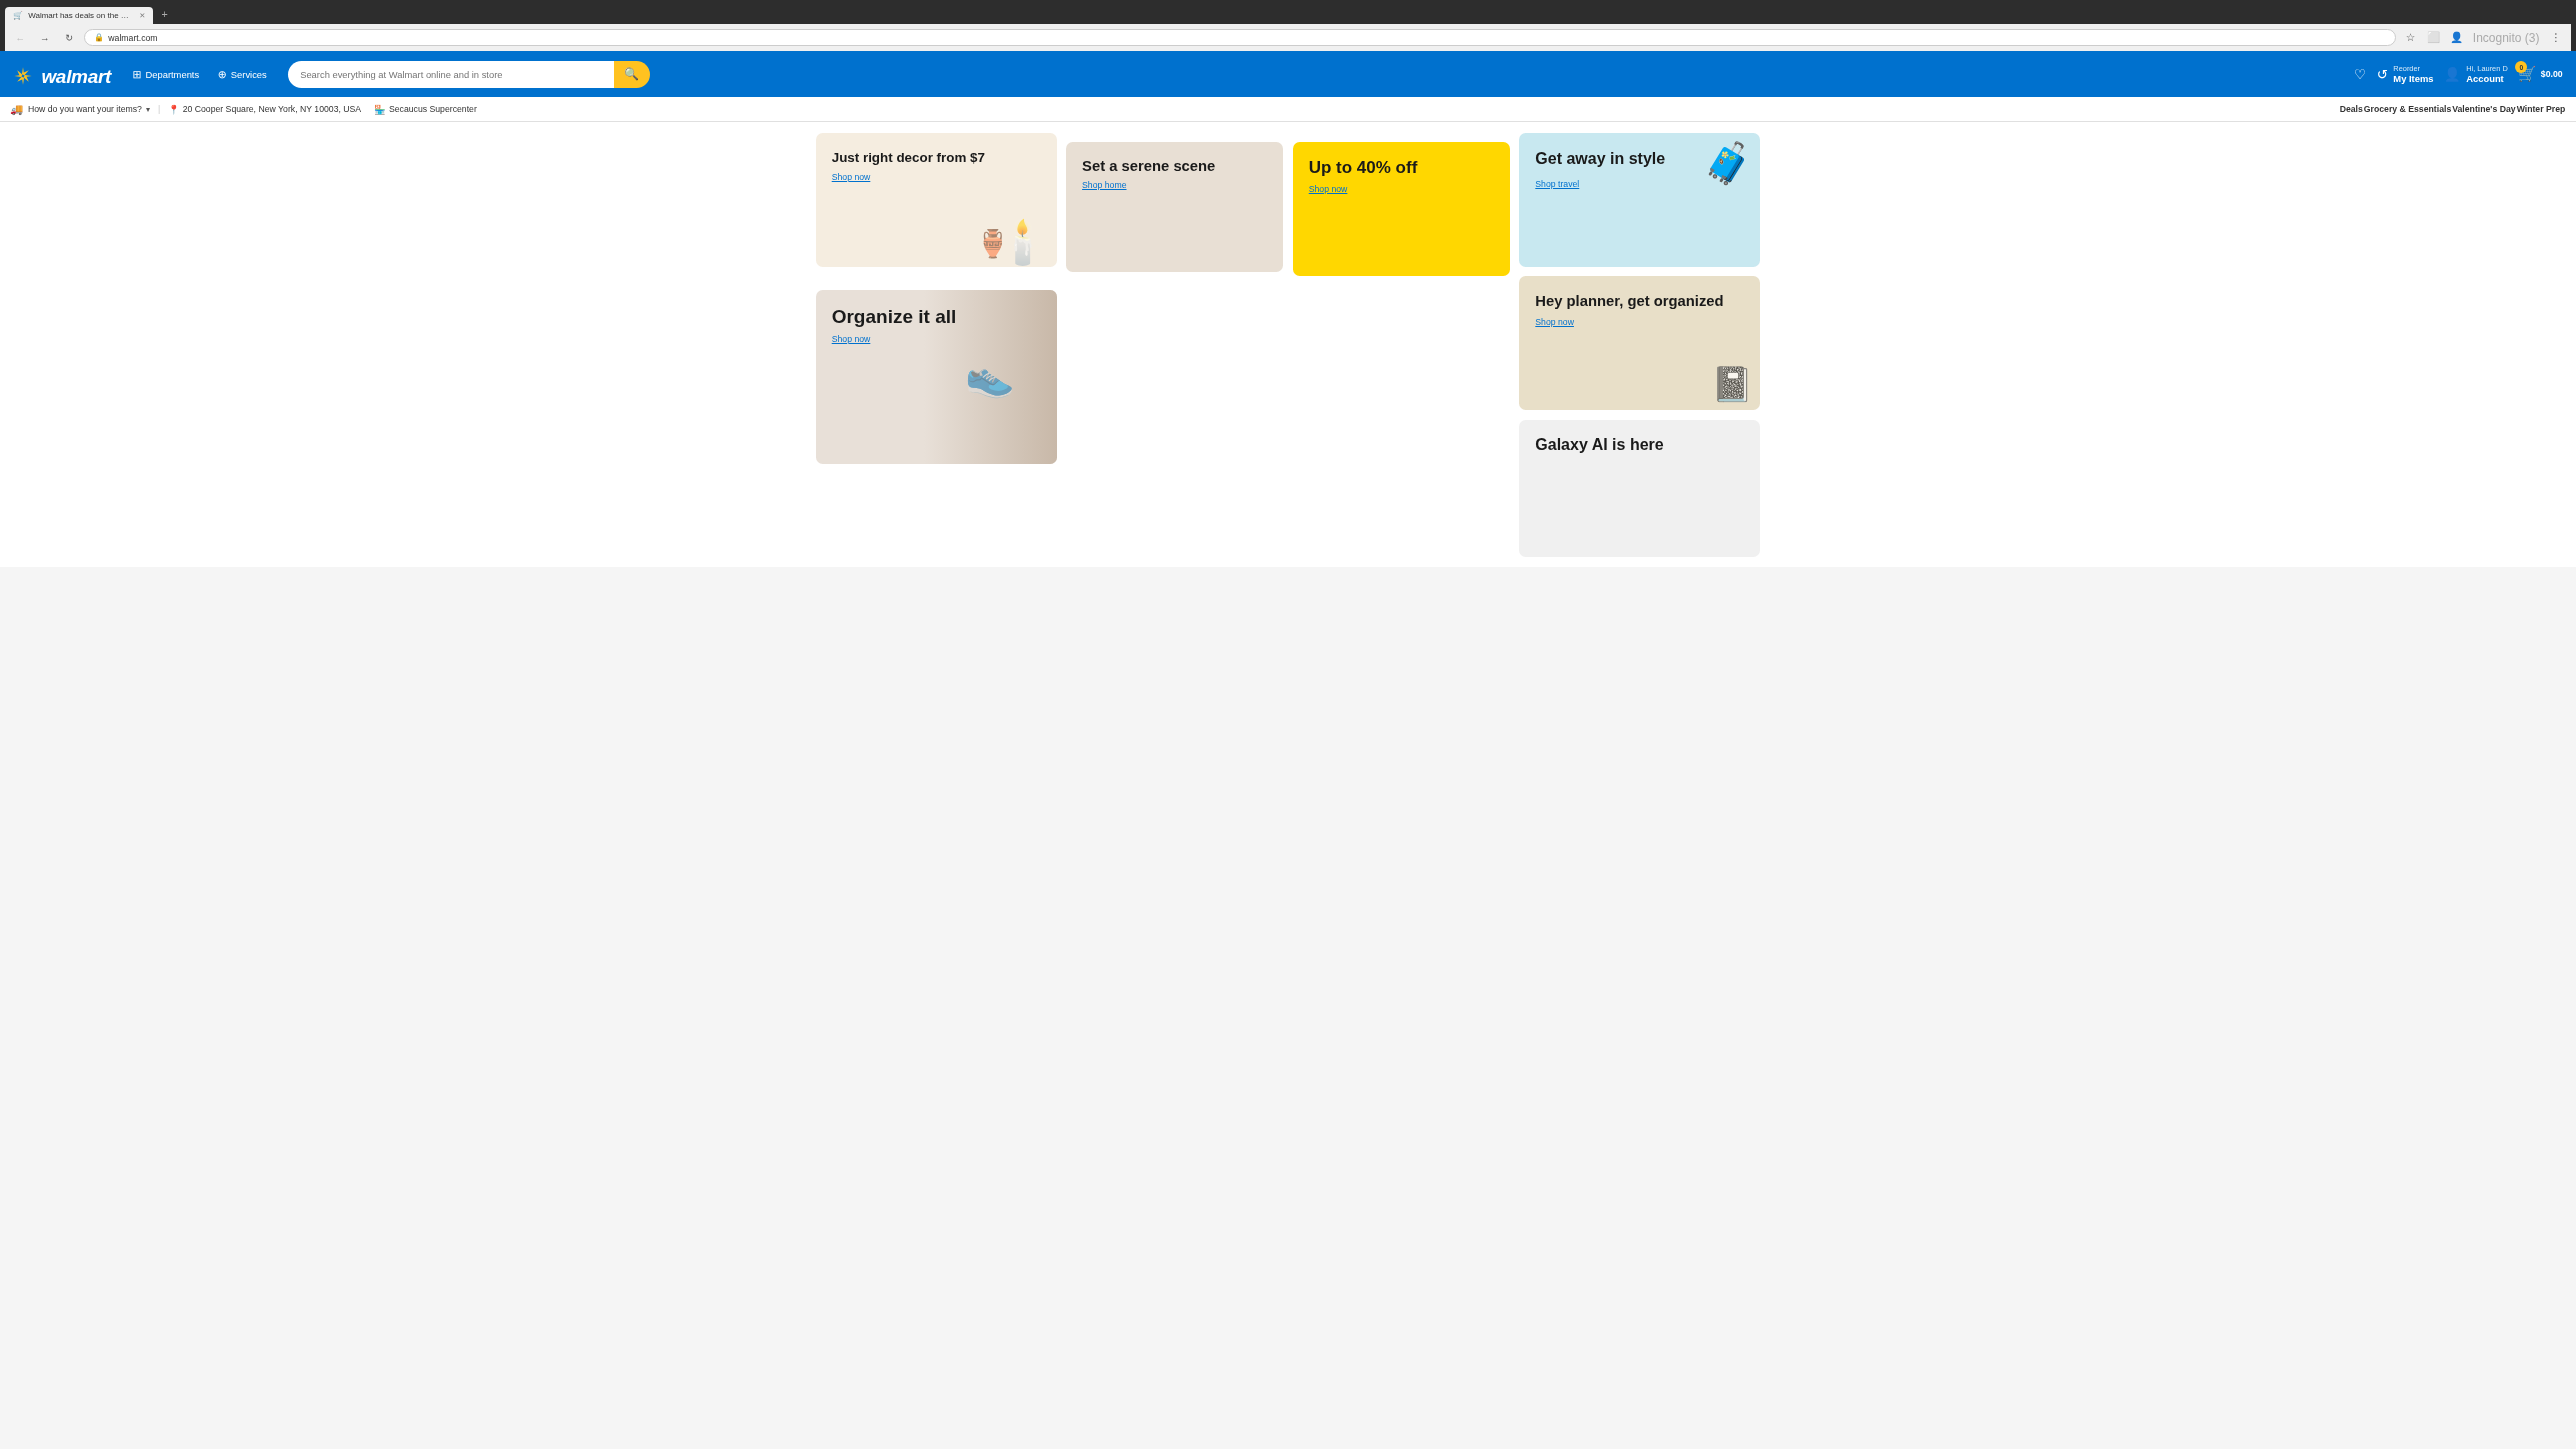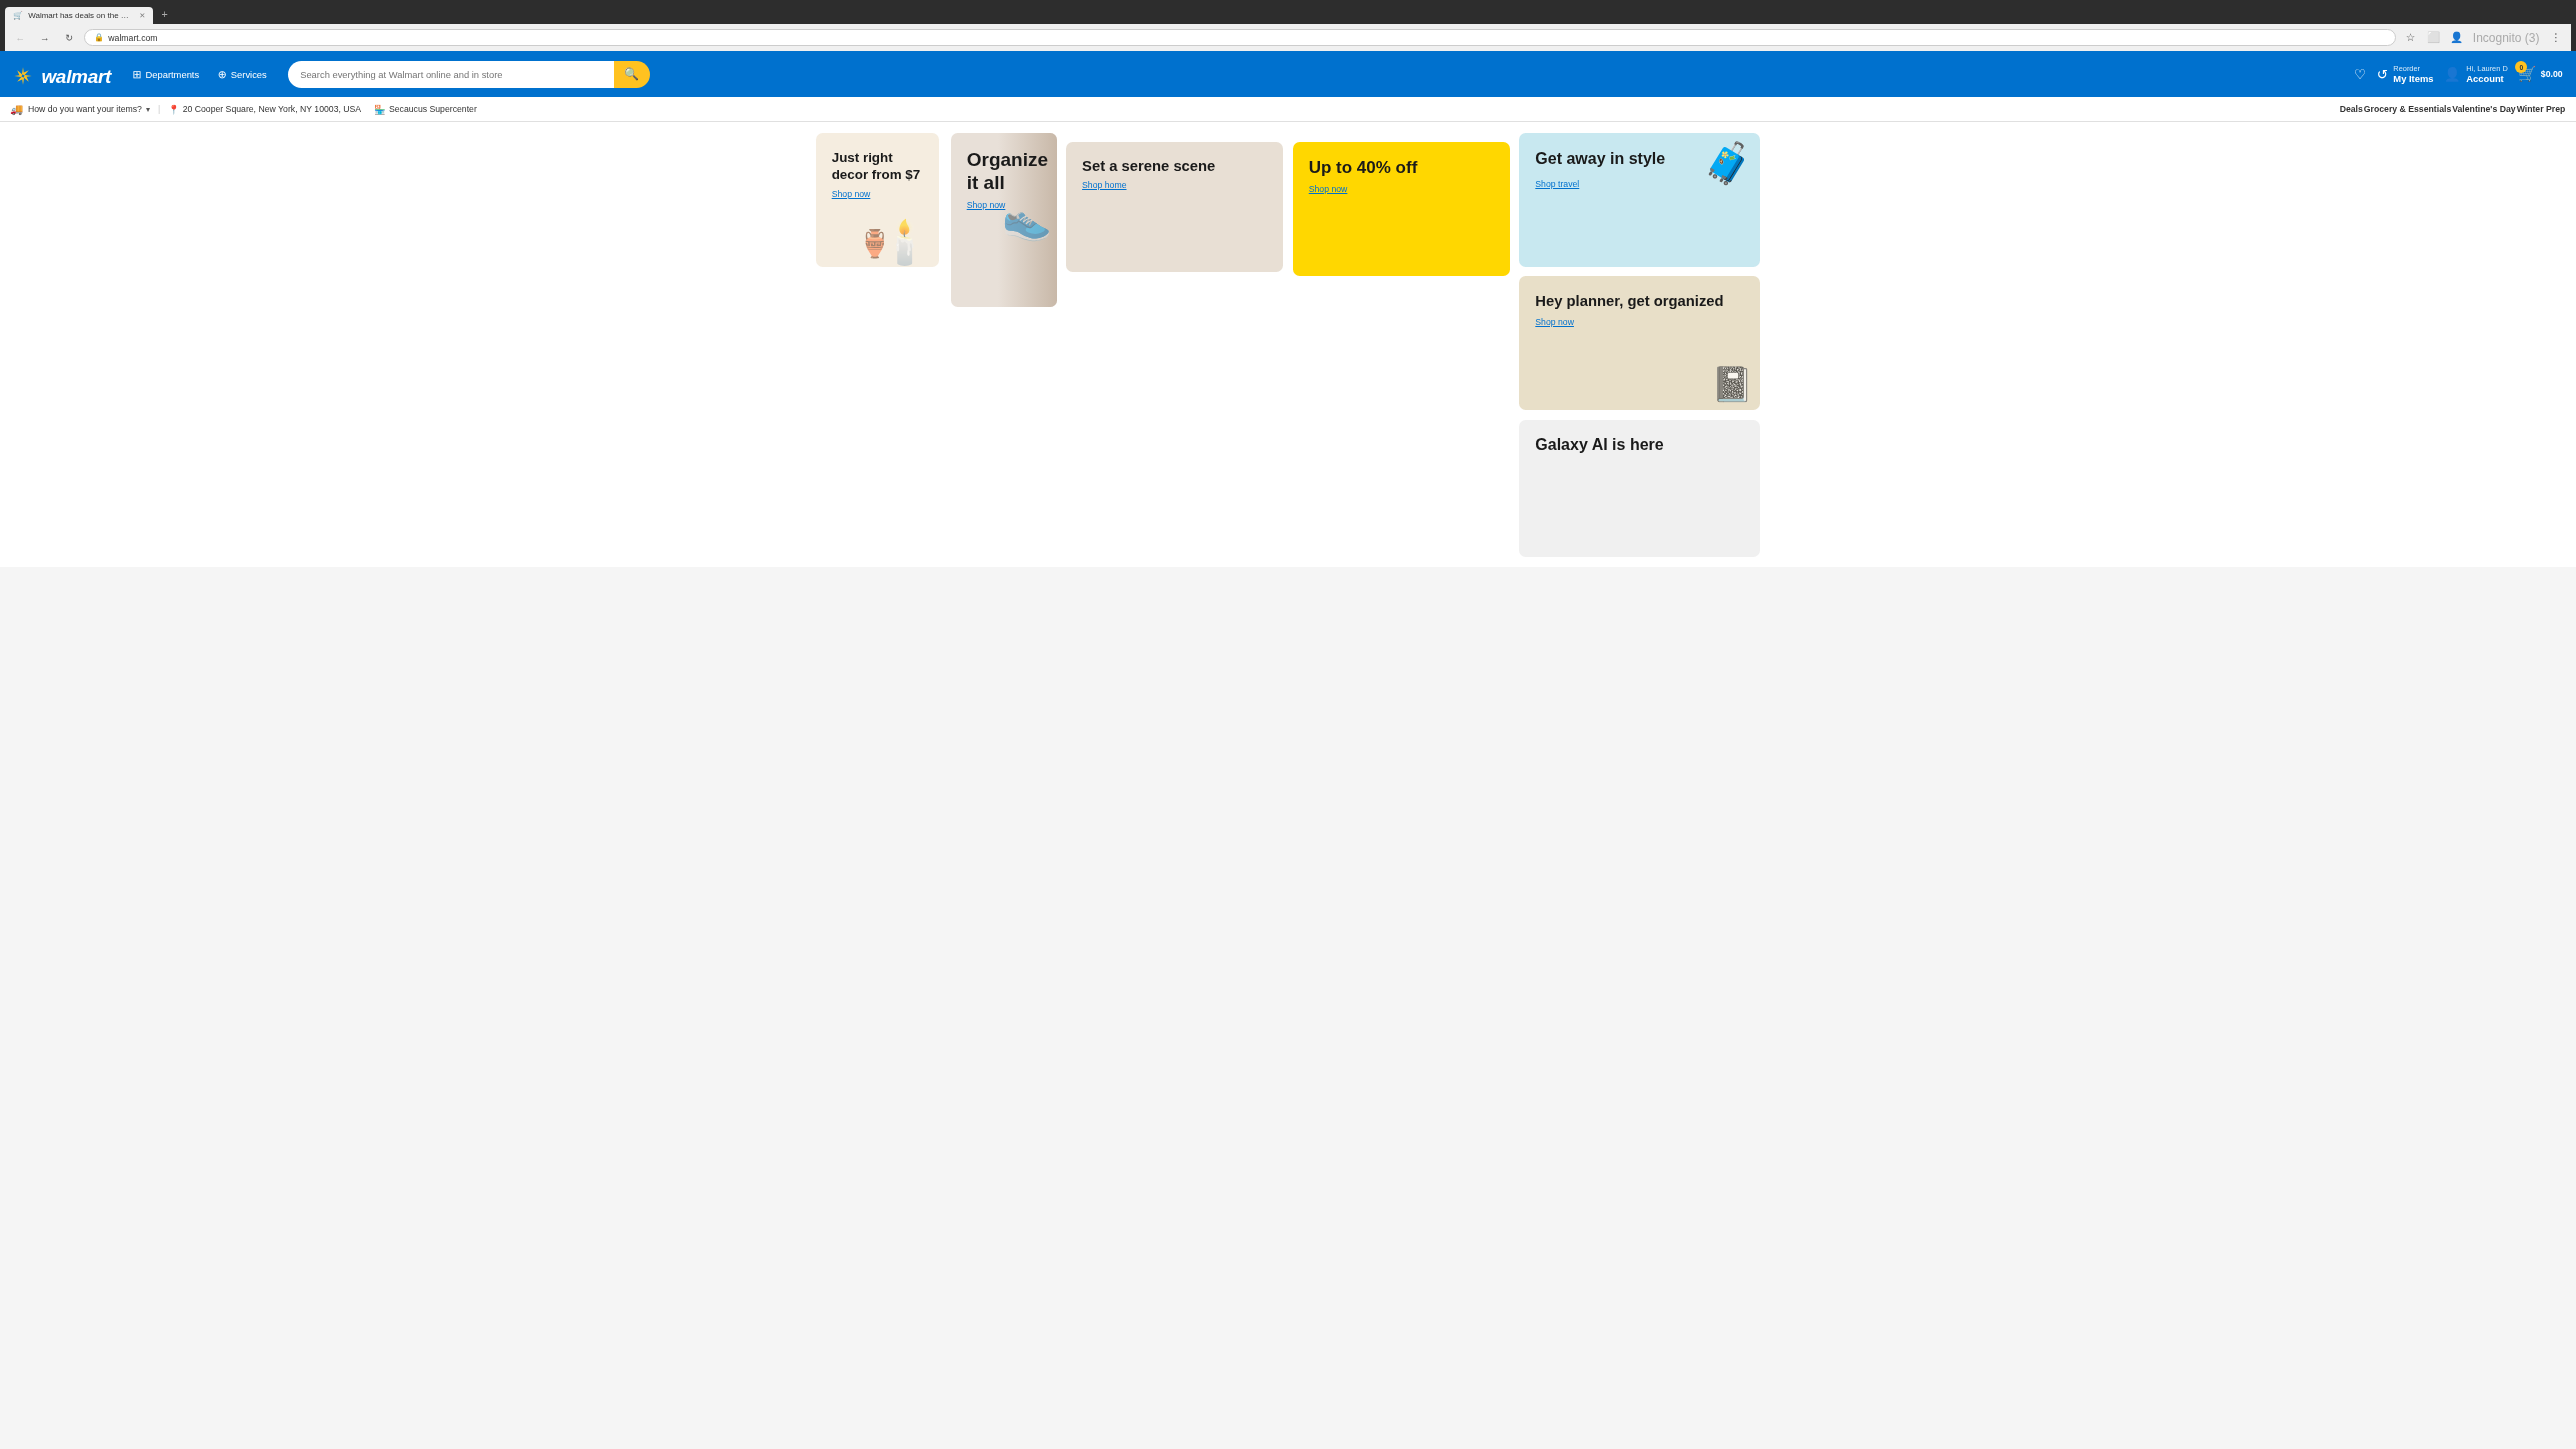--- a/index.html
+++ b/index.html
@@ -54,21 +54,21 @@
     .store-icon { color: #333; font-size: 9.4px; }
     .sub-nav-links { display: flex; align-items: flex-end; gap: 1px; margin-left: auto; }
     .sub-nav-link { color: #333; font-weight: 600; cursor: pointer; font-size: 8.7px; text-decoration: none; }
 
     
     .main-content { padding: 10.7px; display: grid; grid-template-columns: 241px 1fr 241px; gap: 9.4px; max-width: 966px; margin: 0 auto; }
 
     
     .promo-card { border-radius: 6.7px; overflow: hidden; position: relative; cursor: pointer; }
 
-    .left-col { display: flex; flex-direction: row; gap: 12px; }
+    .left-col { display: flex; flex-direction: column; gap: 23px; }
     .card-decor { background: #f5ede0; padding: 16px; height: 134px; display: flex; flex-direction: column; justify-content: flex-start; border-radius: 6.7px; cursor: pointer; position: relative; overflow: hidden; }
     .card-decor-title { font-size: 13.4px; font-weight: 700; color: #1a1a1a; line-height: 1.3; z-index: 2; }
     .card-decor-link { color: #0071ce; font-size: 8.7px; text-decoration: underline; margin-top: 5.4px; cursor: pointer; z-index: 2; }
 
     .card-organize { background: #e8e0d8; padding: 16px; height: 174px; display: flex; flex-direction: column; justify-content: flex-start; border-radius: 6.7px; cursor: pointer; position: relative; overflow: hidden; }
     .card-organize-title { font-size: 19px; font-weight: 700; color: #1a1a1a; line-height: 1.2; z-index: 2; }
     .card-organize-link { color: #0071ce; font-size: 8.7px; text-decoration: underline; margin-top: 5.4px; cursor: pointer; z-index: 2; }
 
     
     .center-col { }

